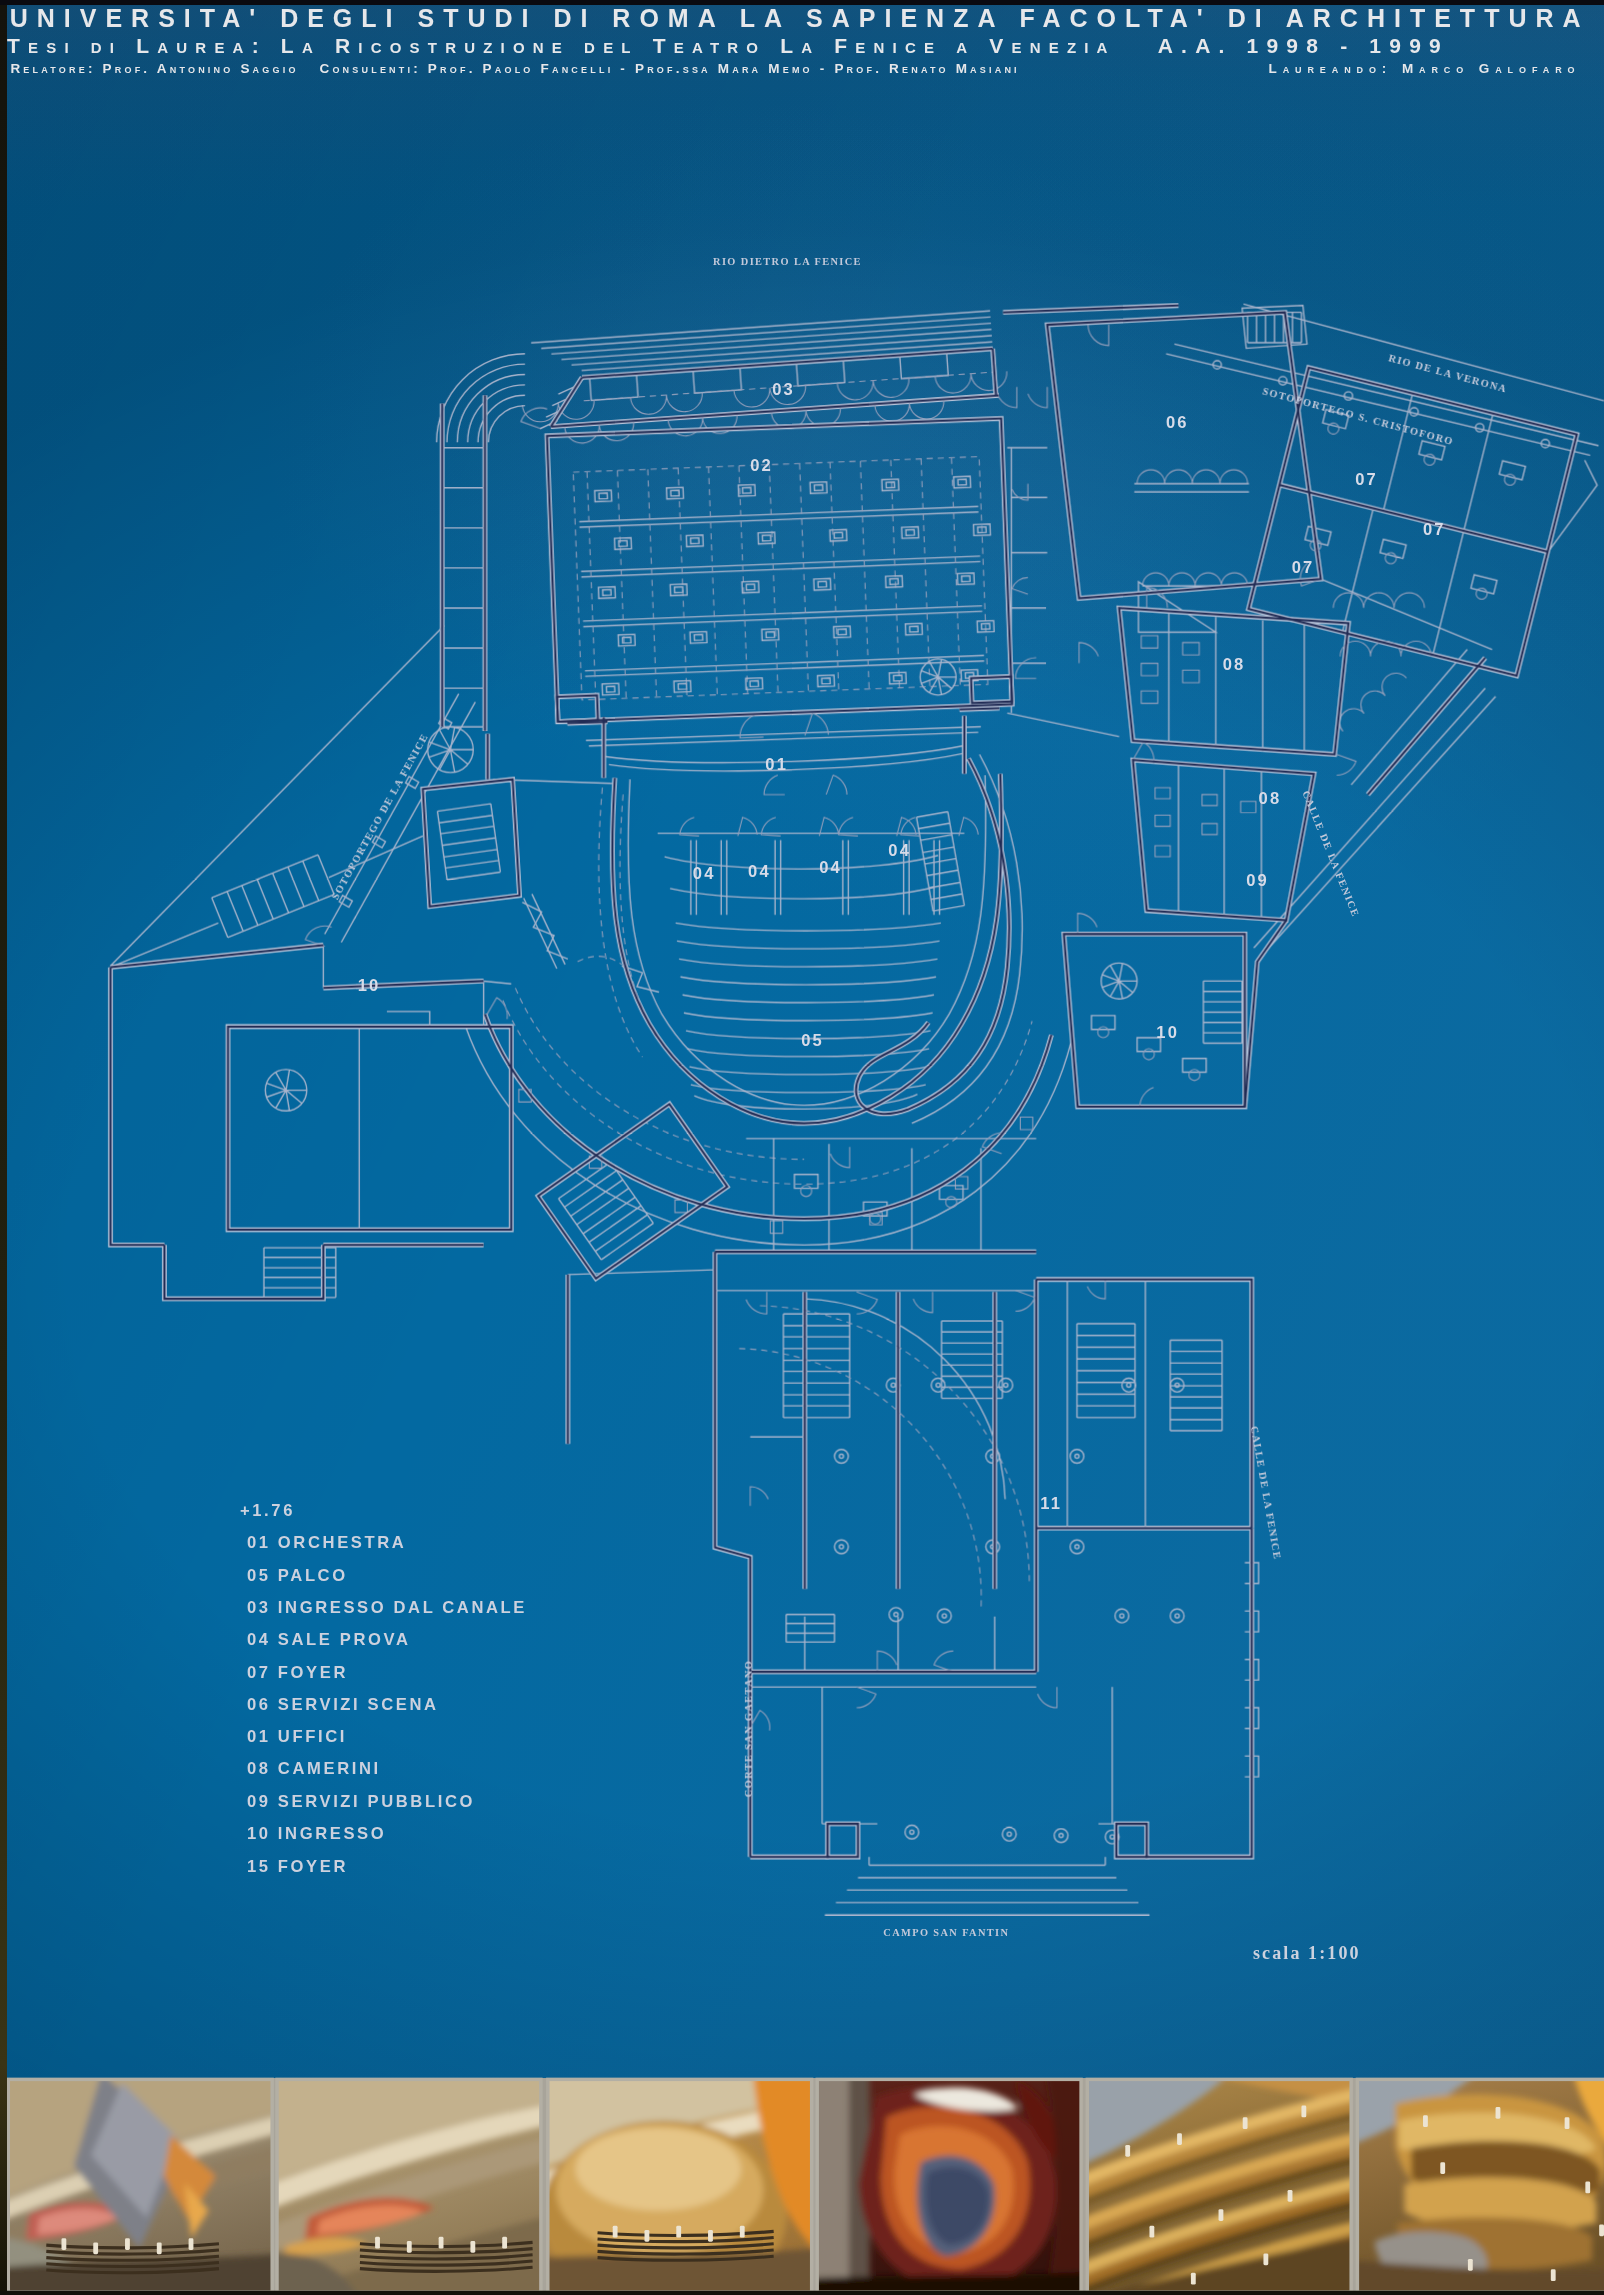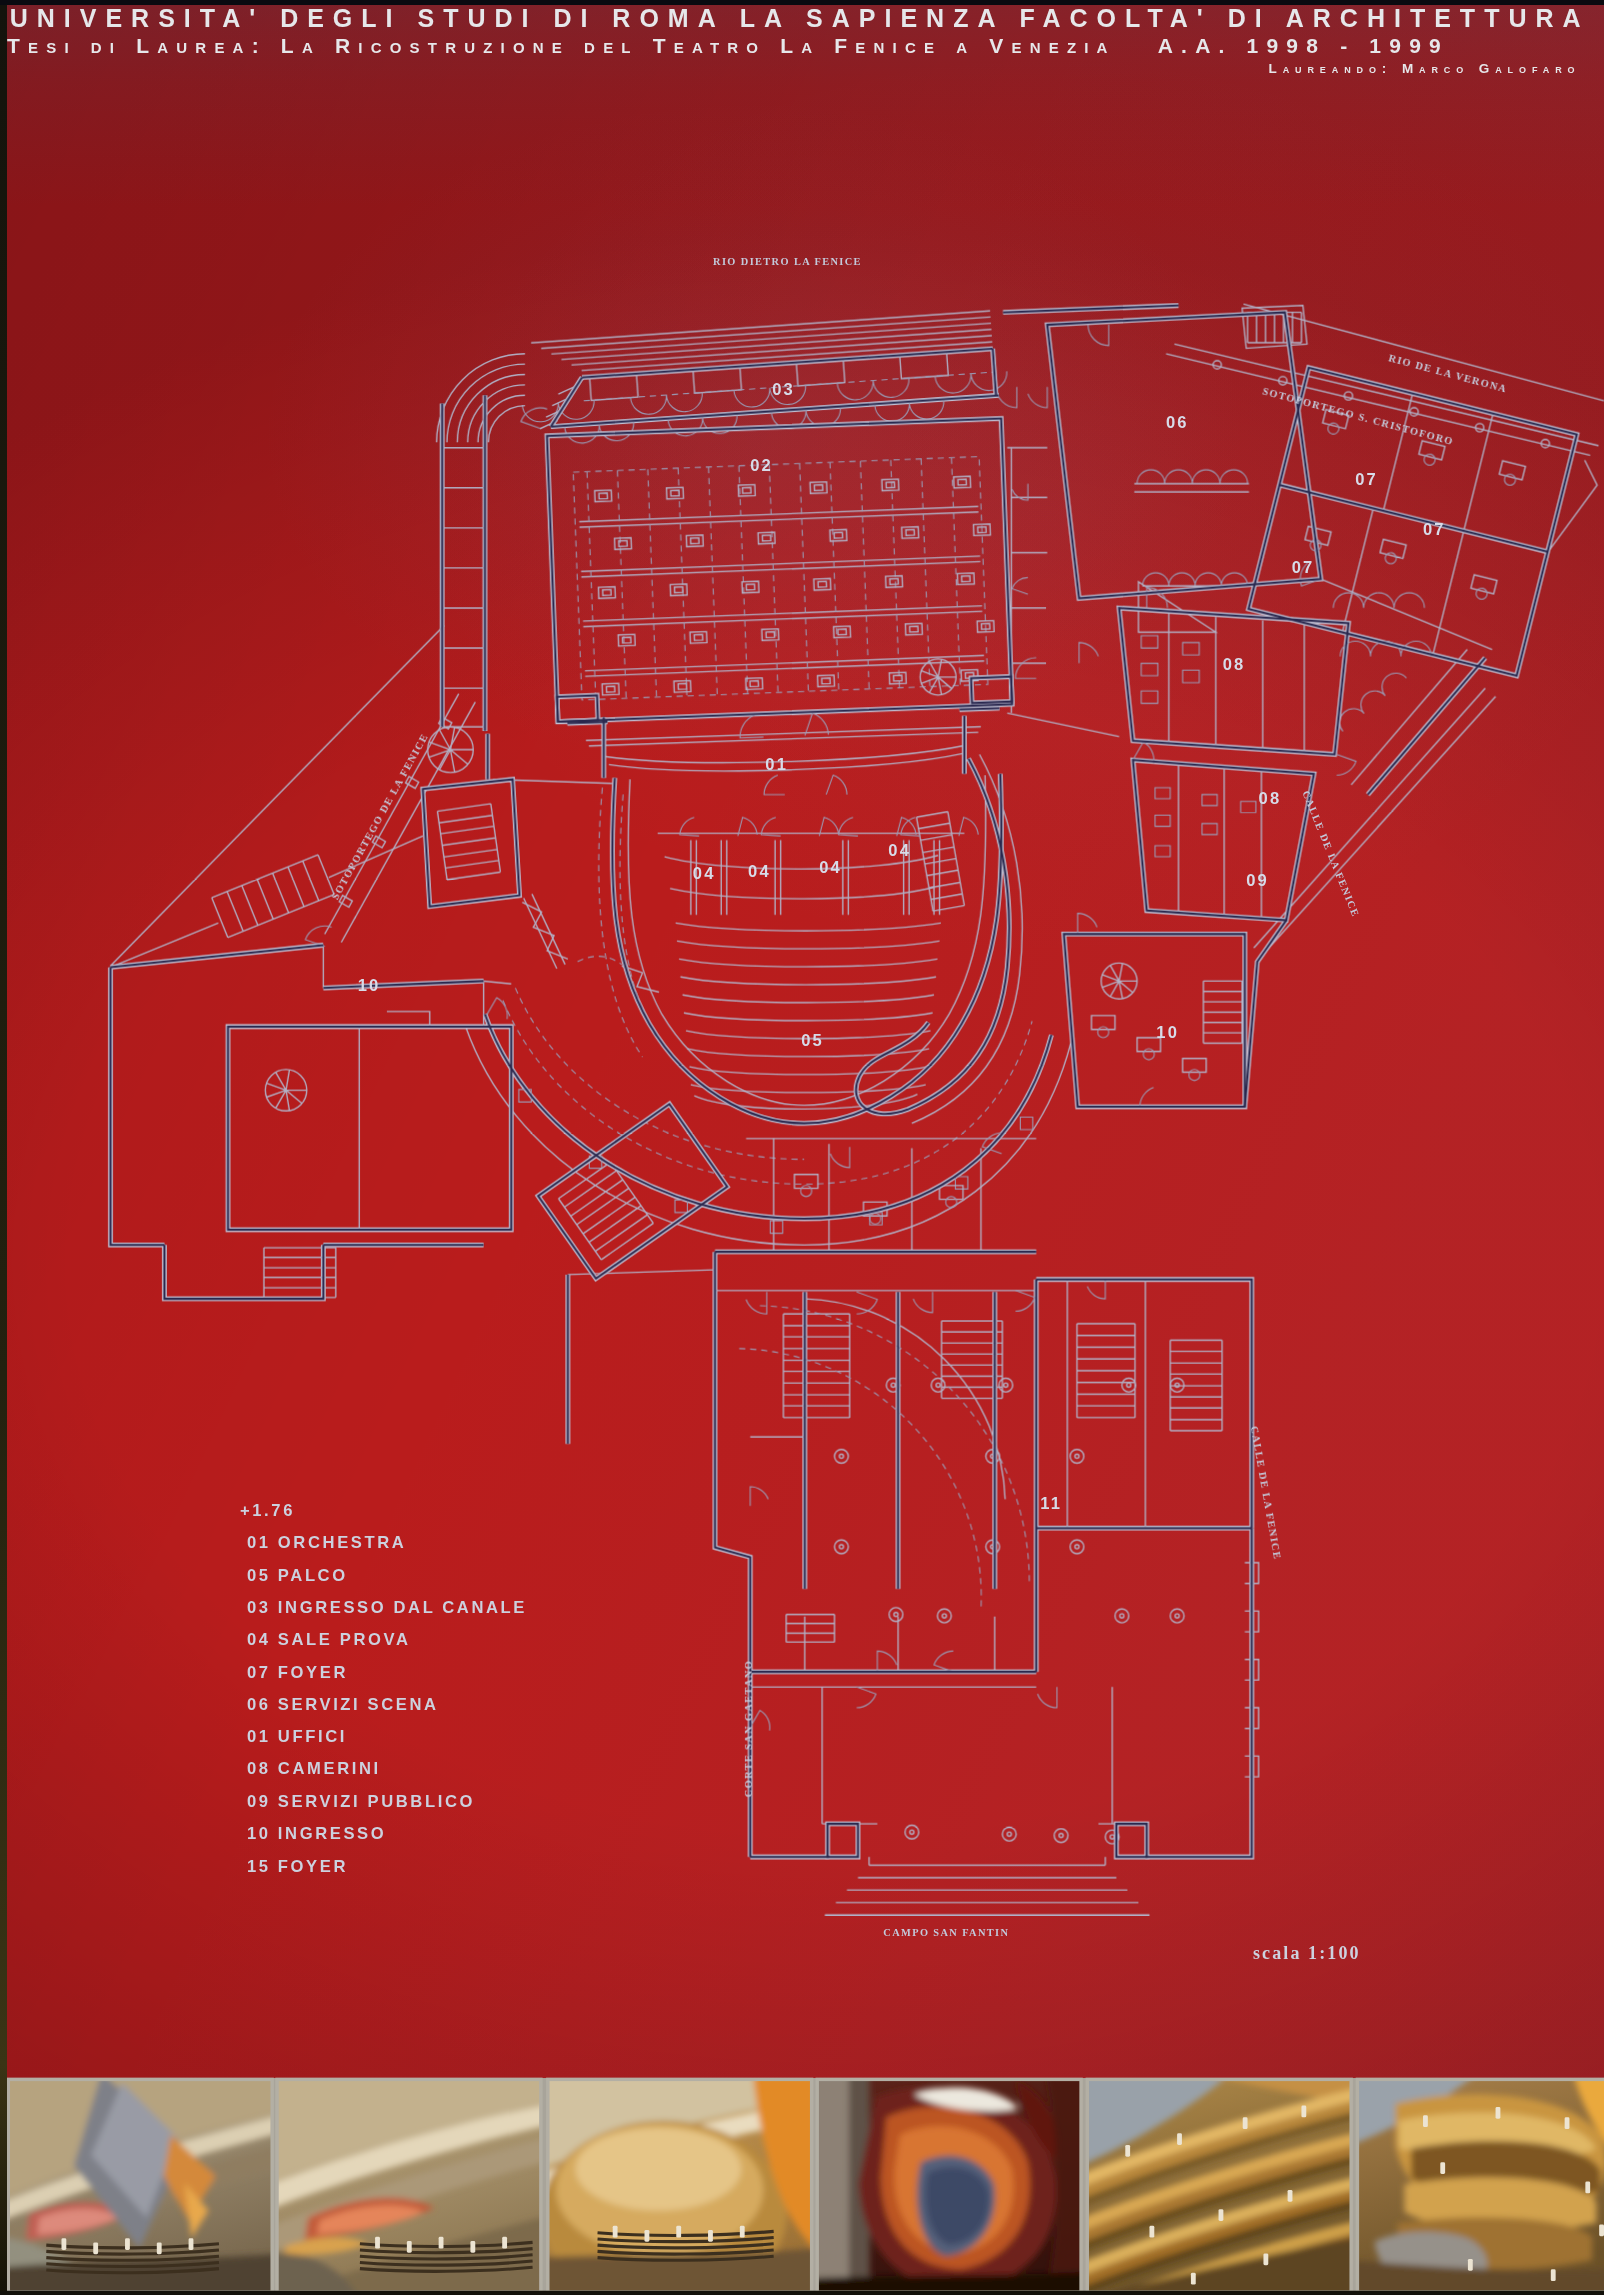--- a/index.html
+++ b/index.html
@@ -1,15 +1,15 @@
 <!DOCTYPE html>
 <html style="font-size:11px"><head><meta charset="utf-8">
 <style>
 html,body{margin:0;padding:0;background:#06070d;}
-#poster{position:relative;width:1604px;height:2295px;background:#b91c1c;overflow:hidden;
+#poster{position:relative;width:1604px;height:2295px;background:#0369a1;overflow:hidden;
   font-family:"Liberation Sans",sans-serif;}
 #shade{position:absolute;inset:0;pointer-events:none;
   background:
    linear-gradient(180deg, rgba(72,74,102,0.22) 0, rgba(72,74,102,0.10) 83px, rgba(0,0,0,0) 207px),
    linear-gradient(115deg, rgba(0,0,14,0.10) 0%, rgba(0,0,0,0) 40%, rgba(110,115,150,0.07) 75%),
    radial-gradient(1036px 760px at 65% 22%, rgba(120,124,160,0.08), rgba(0,0,0,0) 60%),
    radial-gradient(760px 518px at 47% 19%, rgba(112,118,155,0.12), rgba(0,0,0,0) 65%),
    radial-gradient(1382px 1036px at 52% 55%, rgba(0,0,0,0) 55%, rgba(0,0,12,0.18) 100%);}
 .hdr{position:absolute;color:#e6e7ea;white-space:nowrap;font-weight:bold;}
 #h1{left:9.7px;top:4.1px;font-size:25px;letter-spacing:9px;}
@@ -32,20 +32,21 @@
 #edgeL{position:absolute;left:0;top:0;width:7px;height:100%;
   background:linear-gradient(180deg,#14130c,#23210f 60%,#3a3415 90%,#141206);}
 #edgeT{position:absolute;left:0;top:0;width:100%;height:4.8px;background:#0a0a10;}
 #edgeB{position:absolute;left:0;bottom:0;width:100%;height:4.1px;background:#12110a;}
 </style></head>
 <body>
 <div id="poster">
 <div id="shade"></div>
 <div class="hdr" id="h1">UNIVERSITA' DEGLI STUDI DI ROMA LA SAPIENZA FACOLTA' DI ARCHITETTURA</div>
 <div class="hdr" id="h2">Tesi di Laurea: La Ricostruzione del Teatro La Fenice a Venezia&nbsp;&nbsp;&nbsp;A.A. 1998 - 1999</div>
+<div class="hdr" id="h3">Relatore: Prof. Antonino Saggio&nbsp;&nbsp;&nbsp;Consulenti: Prof. Paolo Fancelli - Prof.ssa Mara Memo - Prof. Renato Masiani</div>
 <div id="h3r">Laureando: Marco Galofaro</div>
 
 <svg width="1604" height="2295" viewBox="0 0 2322 3322">
 <defs>
 <filter id="soft" x="-20%" y="-20%" width="140%" height="140%">
           <feGaussianBlur stdDeviation="5"></feGaussianBlur>
         </filter>
         <linearGradient id="pbg1" x1="0" y1="0" x2="0.3" y2="1">
           <stop offset="0" stop-color="#b0a184"></stop>
           <stop offset="1" stop-color="#7b6a50"></stop>

